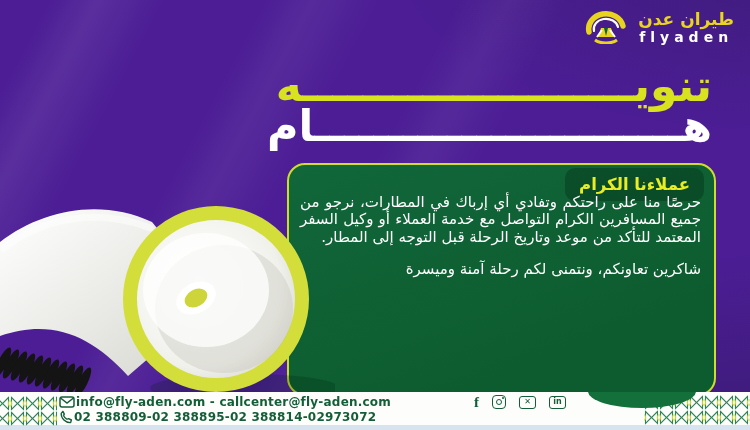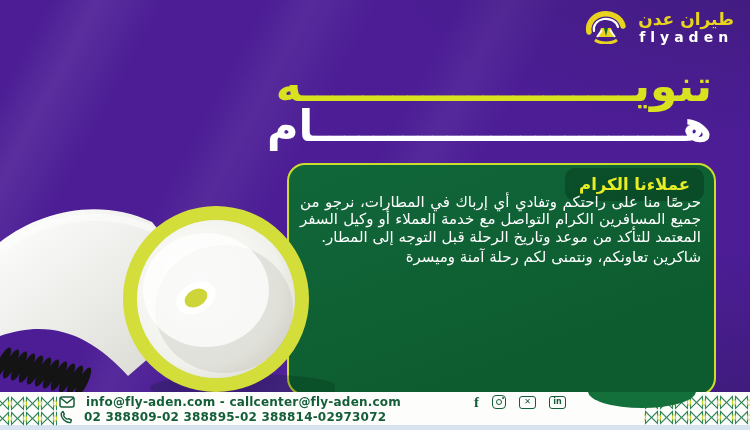--- a/index.html
+++ b/index.html
@@ -35,34 +35,34 @@
     background:rgba(0,30,14,.30);border-radius:10px;
     color:#e8ed25;font-weight:bold;font-size:16.5px;
     padding:7px 14px;direction:rtl;
   }
   .notice-body{
     position:absolute;top:29px;left:11px;right:13px;
     color:#ffffff;font-size:15px;line-height:17.4px;
     direction:rtl;text-align:justify;
   }
   .notice-body p{margin:0;}
-  .notice-body p + p.gap{margin-top:3px;}
+  .notice-body p + p.gap{margin-top:15px;}
   
   .megaphone{position:absolute;left:0;top:168px;z-index:2;}
   
   .bar{
     position:absolute;left:0;top:392px;width:750px;height:38px;z-index:4;
     background:#fdfdfc;overflow:hidden;
   }
   .bar-strip{position:absolute;left:0;bottom:0;width:100%;height:5px;background:#d7e3ee;}
   .bump{position:absolute;left:588px;top:-17px;width:108px;height:33px;border-radius:50%;background:#14703b;z-index:3;}
   .pat{position:absolute;z-index:1;}
   .pat-left{left:-5px;top:4px;}
   .pat-right{left:644px;top:3px;}
-  .frow{position:absolute;left:59px;display:flex;align-items:center;gap:11px;color:#145e37;font-weight:bold;font-size:12px;letter-spacing:.2px;white-space:nowrap;z-index:2;}
+  .frow{position:absolute;left:59px;display:flex;align-items:center;gap:1px;color:#145e37;font-weight:bold;font-size:12px;letter-spacing:.2px;white-space:nowrap;z-index:2;}
   .frow1{top:3px;}
   .frow2{top:18px;}
   .social{position:absolute;left:452px;top:3px;width:136px;display:flex;flex-direction:column;align-items:center;z-index:2;color:#145e37;}
   .sirow{display:flex;align-items:center;gap:13px;height:14px;}
   .handle{font-weight:bold;font-size:11.5px;letter-spacing:.4px;margin-top:2px;}
   .sico{display:inline-flex;align-items:center;justify-content:center;color:#145e37;}
   .fglyph{font-family:"Liberation Serif","DejaVu Serif",serif;font-weight:bold;font-size:15px;line-height:1;}
   .sbox{display:inline-flex;align-items:center;justify-content:center;
     border:1.5px solid #145e37;border-radius:3px;width:15px;height:11px;
     font-size:8px;font-weight:bold;line-height:1;}

